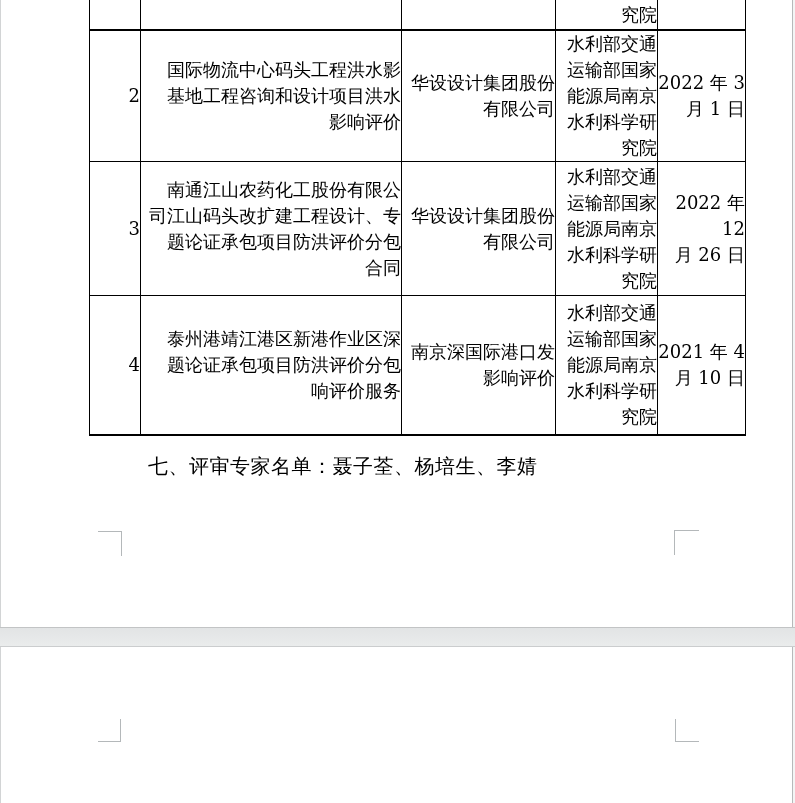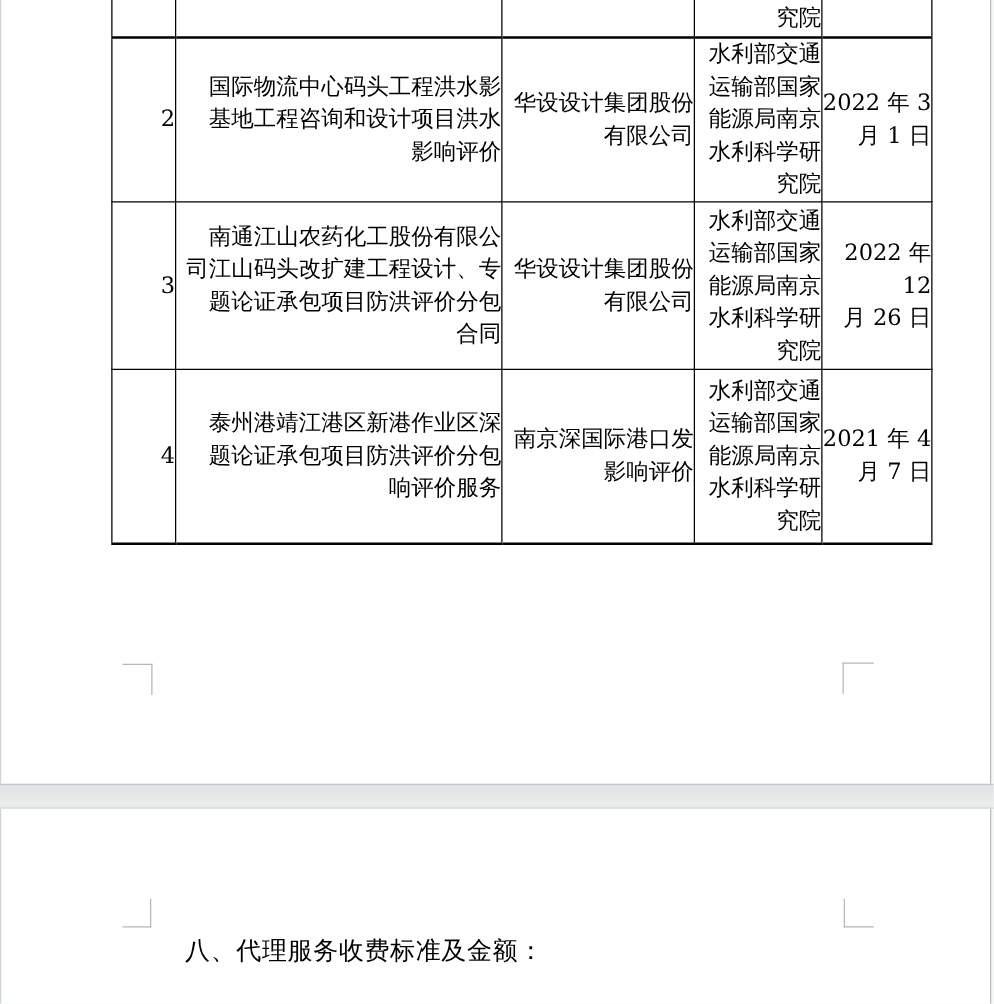--- a/index.html
+++ b/index.html
@@ -126,32 +126,32 @@
 题论证承包项目防洪评价分包
 响评价服务</td>
           <td>南京深国际港口发
 影响评价</td>
           <td>水利部交通
 运输部国家
 能源局南京
 水利科学研
 究院</td>
           <td>2021 年 4
-月 7 日</td>
+月 10 日</td>
         </tr>
       </tbody>
     </table>
 
+    <div class="heading sec7">七、评审专家名单：聂子荃、杨培生、李婧</div>
 
     <div class="mark mark-b-left"></div>
     <div class="mark mark-b-right"></div>
   </div>
 
   <div class="page-gap"></div>
 
   <div class="page page2">
     <div class="mark mark-t-left"></div>
     <div class="mark mark-t-right"></div>
 
-    <div class="heading sec8">八、代理服务收费标准及金额：</div>
   </div>
 
 </div>
 
 </body></html>

